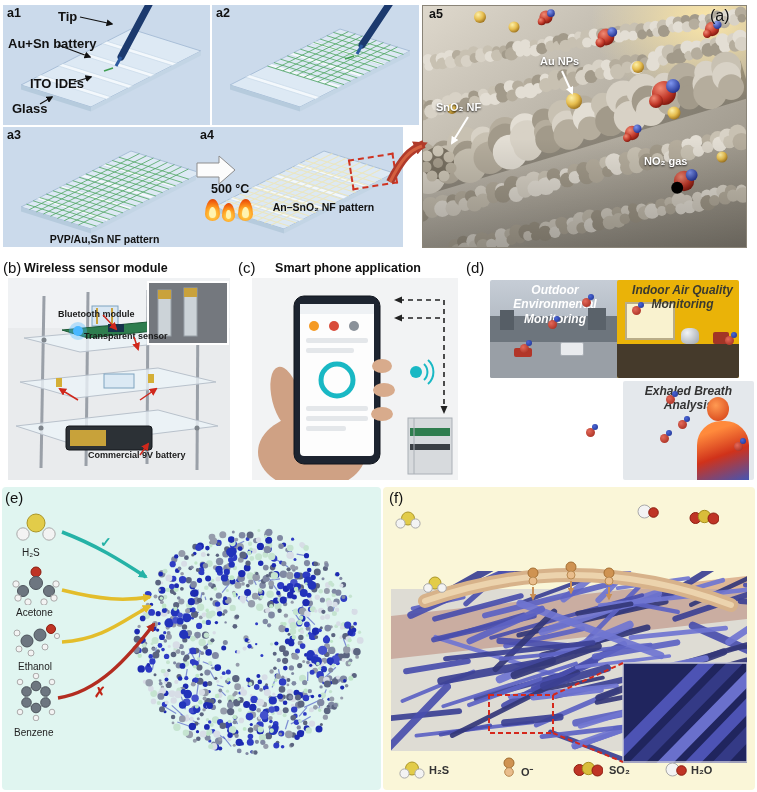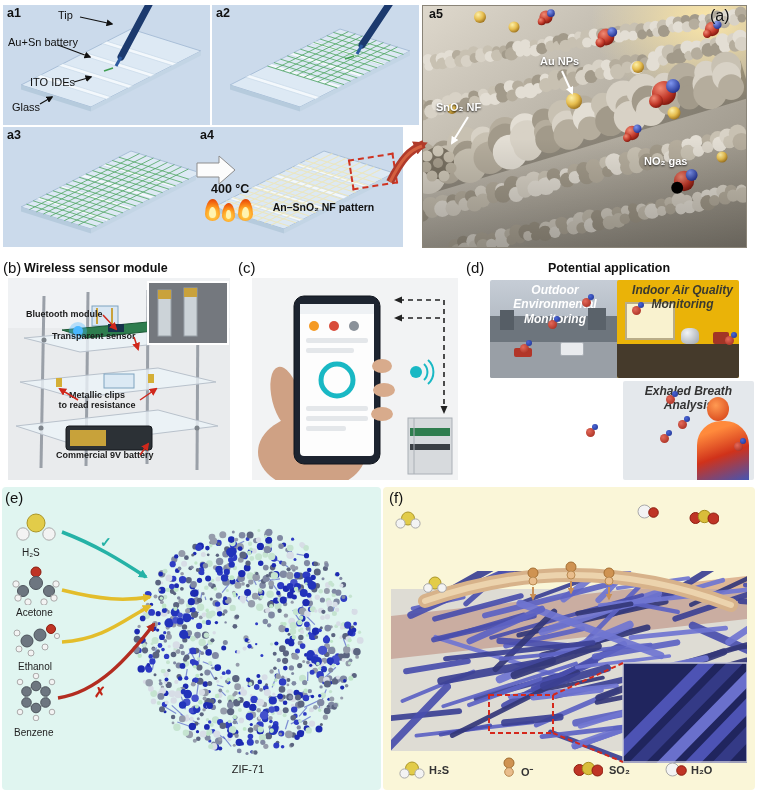--- a/index.html
+++ b/index.html
@@ -2,24 +2,24 @@
 <html><head>
 <meta charset="utf-8">
 <style>
   html,body{margin:0;padding:0;background:#fff;}
   body{width:757px;height:792px;font-family:"Liberation Sans",sans-serif;position:relative;}
   .page{position:relative;width:757px;height:792px;background:#fff;overflow:hidden;}
   .abs{position:absolute;}
   .lab{position:absolute;font-size:15px;color:#111;}
   .sublab{position:absolute;font-weight:bold;font-size:12.5px;color:#111;}
   .ptitle{position:absolute;font-weight:bold;font-size:12.5px;color:#111;white-space:nowrap;}
-  .ann{position:absolute;font-weight:normal;font-size:11px;color:#111;white-space:nowrap;}
+  .ann{position:absolute;font-weight:bold;font-size:13px;color:#111;white-space:nowrap;}
   .cap{position:absolute;font-weight:bold;font-size:10.5px;color:#111;text-align:center;}
   .wlab{position:absolute;font-weight:bold;font-size:11px;color:#fff;text-shadow:0 1px 2px rgba(0,0,0,.85);white-space:nowrap;}
-  .plab{position:absolute;font-weight:600;font-size:9px;color:#1a1a1a;white-space:nowrap;}
+  .plab{position:absolute;font-weight:600;font-size:9px;color:#1a1a1a;white-space:nowrap;margin-left:32px;}
   .plab.center{white-space:pre-line;text-align:center;}
   .dcap{position:absolute;font-weight:bold;font-style:italic;font-size:12px;line-height:1.2;text-align:center;white-space:pre-line;}
   .mlab{position:absolute;font-size:10px;color:#222;white-space:nowrap;}
   .leglab{position:absolute;font-weight:bold;font-size:11px;color:#333;white-space:nowrap;}
   .dcell{position:absolute;overflow:hidden;border-radius:2px;}
   .gasdot{position:absolute;width:9px;height:9px;border-radius:50%;background:radial-gradient(circle at 35% 35%,#e4695a,#9c2417);}
   .gasdot::after{content:"";position:absolute;right:-3px;top:-4px;width:6px;height:6px;border-radius:50%;background:radial-gradient(circle at 35% 35%,#4a66d8,#1c2f8a);}
   .flame{position:absolute;background:radial-gradient(circle at 50% 72%,#ffe05a 0%,#ff9c1f 45%,#ef5a0c 78%,#d43c05 100%);border-radius:52% 48% 50% 50%/68% 68% 32% 32%;}
   .flame::before{content:"";position:absolute;left:28%;top:35%;width:44%;height:50%;background:#fff3b0;border-radius:50% 50% 50% 50%/62% 62% 38% 38%;}
   .mark{position:absolute;font-weight:bold;font-size:14px;}
@@ -118,20 +118,21 @@
           <line x1="33.4" y1="84.8" x2="143.4" y2="28.8"></line>
           <line x1="40.4" y1="87.0" x2="150.4" y2="31.0"></line>
           <line x1="47.4" y1="89.2" x2="157.4" y2="33.2"></line>
           <line x1="54.4" y1="91.4" x2="164.4" y2="35.4"></line>
           <line x1="61.4" y1="93.6" x2="171.4" y2="37.6"></line>
           <line x1="68.4" y1="95.8" x2="178.4" y2="39.8"></line>
           <line x1="75.4" y1="98.0" x2="185.4" y2="42.0"></line>
         </g>
       </svg>
     <span class="sublab" style="left:4px;top:1px">a3</span>
+    <span class="cap" style="left:0;right:4px;bottom:2px">PVP/Au,Sn NF pattern</span>
   </div>
 
   <div class="abs" style="left:196px;top:127px;width:207px;height:88px">
     <svg id="a4bg" viewBox="0 0 207 120" width="207" height="120">
         <rect width="207" height="120" fill="#cbdaeb"></rect>
         <polygon points="18,80 128,24 198,46 88,102" fill="#dde9f4" stroke="#a9bfd8" stroke-width="1"></polygon>
         <polygon points="18,80 88,102 88,106.5 18,84.5" fill="#b6cbdd"></polygon>
         <polygon points="88,102 198,46 198,50.5 88,106.5" fill="#c3d5e5"></polygon>
         <polygon points="33.400000000000006,72.16 103.4,94.16 107.9,91.86 37.900000000000006,69.86" fill="#f3f8fc" stroke="#c3d5e5" stroke-width="0.6"></polygon>
         <polygon points="55.400000000000006,60.959999999999994 125.4,82.96 129.9,80.66 59.900000000000006,58.66" fill="#f3f8fc" stroke="#c3d5e5" stroke-width="0.6"></polygon>
@@ -160,21 +161,21 @@
           <line x1="54.4" y1="91.4" x2="164.4" y2="35.4"></line>
           <line x1="61.4" y1="93.6" x2="171.4" y2="37.6"></line>
           <line x1="68.4" y1="95.8" x2="178.4" y2="39.8"></line>
           <line x1="75.4" y1="98.0" x2="185.4" y2="42.0"></line>
         </g>
       </svg>
     <span class="sublab" style="left:4px;top:1px">a4</span>
     <span class="cap" style="left:50px;right:2px;bottom:2px">An–SnO₂ NF pattern</span>
   </div>
 
-  <span class="abs" style="left:211px;top:182px;font-weight:bold;font-size:12.5px;color:#111">400 °C</span>
+  <span class="abs" style="left:211px;top:182px;font-weight:bold;font-size:12.5px;color:#111">500 °C</span>
   <div class="flame" style="left:205px;top:199px;width:15px;height:22px"></div>
   <div class="flame" style="left:222px;top:203px;width:13px;height:19px"></div>
   <div class="flame" style="left:238px;top:199px;width:15px;height:22px"></div>
   <div class="abs" style="left:350px;top:156px;width:42px;height:27px;border:2px dashed #cf3422;transform:rotate(-9deg);z-index:20"></div>
 
   <div class="abs" style="left:422px;top:5px;width:325px;height:243px">
     <svg viewBox="0 0 325 243" width="325" height="243">
       <defs>
         <radialGradient id="gGold" cx="35%" cy="30%" r="75%">
             <stop offset="0%" stop-color="#fdf0a8"></stop>
@@ -647,27 +648,26 @@
       <circle cx="33" cy="150" r="2.5" fill="#7d848b"></circle>
         <circle cx="189" cy="150" r="2.5" fill="#7d848b"></circle>
       <rect x="140" y="4" width="80" height="62" fill="#74787e" stroke="#ffffff" stroke-width="2"></rect>
       <rect x="150" y="12" width="13" height="46" fill="#ccd3d8" stroke="#98a0a7"></rect>
       <rect x="176" y="10" width="13" height="48" fill="#ccd3d8" stroke="#98a0a7"></rect>
       <rect x="150" y="12" width="13" height="9" fill="#c9a23c"></rect>
         <rect x="176" y="10" width="13" height="9" fill="#c9a23c"></rect>
     </svg>
     <span class="plab" style="left:24px;top:51px">Bluetooth module</span>
     <span class="plab" style="left:50px;top:73px">Transparent sensor</span>
-    <span class="plab center" style="left:30px;top:132px;width:130px">Metallic clips
-to read resistance</span>
     <span class="plab" style="left:54px;top:192px">Commercial 9V battery</span>
   </div>
 
   <div class="abs" style="left:236px;top:258px;width:224px;height:226px">
     <span class="lab" style="left:2px;top:1px">(c)</span>
+    <span class="ptitle" style="left:10px;top:3px;width:204px;text-align:center">Smart phone application</span>
     <svg viewBox="0 0 206 202" width="206" height="202" style="position:absolute;left:16px;top:20px">
       <rect width="206" height="202" fill="#f2f3f4"></rect>
       <rect x="156" y="140" width="44" height="56" fill="#d7dadd" stroke="#aab0b6"></rect>
       <rect x="158" y="150" width="40" height="8" fill="#2f7d4e"></rect>
       <rect x="158" y="166" width="40" height="6" fill="#3a3f44"></rect>
       <line x1="162" y1="140" x2="162" y2="196" stroke="#aab0b6"></line>
       <g stroke="#222" stroke-width="1.6" stroke-dasharray="5 4" fill="none">
         <line x1="188" y1="22" x2="144" y2="22"></line>
           <line x1="188" y1="40" x2="144" y2="40"></line>
         <path d="M 192,22 V 128"></path>
@@ -693,21 +693,20 @@
         <rect x="54" y="138" width="62" height="5" rx="2" fill="#e4e7ea"></rect>
       <rect x="54" y="148" width="40" height="5" rx="2" fill="#e4e7ea"></rect>
       <ellipse cx="130" cy="88" rx="10" ry="7" fill="#d8ab8c"></ellipse>
       <ellipse cx="132" cy="112" rx="11" ry="7" fill="#d8ab8c"></ellipse>
       <ellipse cx="130" cy="136" rx="11" ry="7" fill="#d8ab8c"></ellipse>
     </svg>
   </div>
 
   <div class="abs" style="left:464px;top:258px;width:293px;height:228px">
     <span class="lab" style="left:2px;top:1px">(d)</span>
-    <span class="ptitle" style="left:30px;top:3px;width:230px;text-align:center">Potential application</span>
     <div class="abs" style="left:26px;top:22px;width:264px;height:202px">
 
       <div class="dcell" style="left:0;top:0;width:130px;height:98px;background:linear-gradient(#c6cdd6 0%,#aeb6bf 55%,#8f979e 100%)">
         <div class="abs" style="left:0;top:36px;width:130px;height:26px;background:#6d757d"></div>
         <div class="abs" style="left:10px;top:30px;width:14px;height:20px;background:#565e66"></div>
         <div class="abs" style="left:98px;top:28px;width:18px;height:22px;background:#5a626a"></div>
         <div class="abs" style="left:0;top:62px;width:130px;height:36px;background:#999fa6"></div>
         <div class="abs" style="left:24px;top:68px;width:18px;height:9px;background:#b23528;border-radius:2px"></div>
         <div class="abs" style="left:70px;top:62px;width:22px;height:12px;background:#e9ebee;border:1px solid #a8aeb5;border-radius:2px"></div>
         <span class="dcap" style="left:4px;top:3px;width:122px;color:#fff">Outdoor Environmental
@@ -1776,21 +1775,20 @@
         <circle cx="95.7" cy="125.9" r="2.5" fill="#1c2ab2"></circle>
         <circle cx="121.3" cy="119.1" r="1.5" fill="#d7dde6"></circle>
         <circle cx="110.4" cy="130.0" r="1.9" fill="#d7dde6"></circle>
         <circle cx="109.0" cy="94.6" r="2.2" fill="#5b6480"></circle>
         <circle cx="116.6" cy="126.6" r="2.1" fill="#d7dde6"></circle>
         <circle cx="118.2" cy="118.6" r="2.4" fill="#c5e4d0"></circle>
         <circle cx="121.6" cy="124.3" r="2.2" fill="#2e3cc4"></circle>
         <circle cx="141.1" cy="103.3" r="2.1" fill="#8089a3"></circle>
         <circle cx="118.5" cy="118.1" r="2.1" fill="#1c2ab2"></circle>
       </svg>
-    <span class="mlab" style="left:126px;top:276px;width:240px;text-align:center;font-size:11px">ZIF-71</span>
   </div>
 
   <div class="abs" style="left:383px;top:487px;width:372px;height:303px;background:#faf6d8;border-radius:4px">
     <span class="lab" style="left:6px;top:2px">(f)</span>
 
     <svg viewBox="0 0 26 18" width="26" height="18" style="position:absolute;left:12px;top:24px">
       <circle cx="13" cy="7.5" r="6.5" fill="#e2cc49" stroke="#ac9727"></circle>
         <circle cx="5.5" cy="12.5" r="4.6" fill="#f3f3f3" stroke="#a9a9a9"></circle>
         <circle cx="20.5" cy="12.5" r="4.6" fill="#f3f3f3" stroke="#a9a9a9"></circle>
     </svg>

